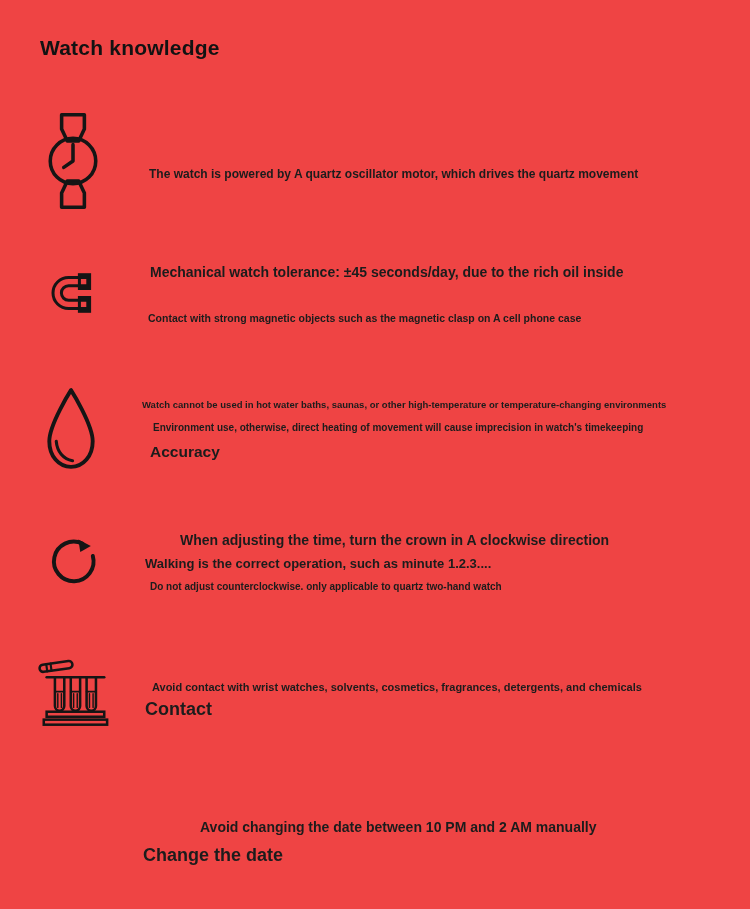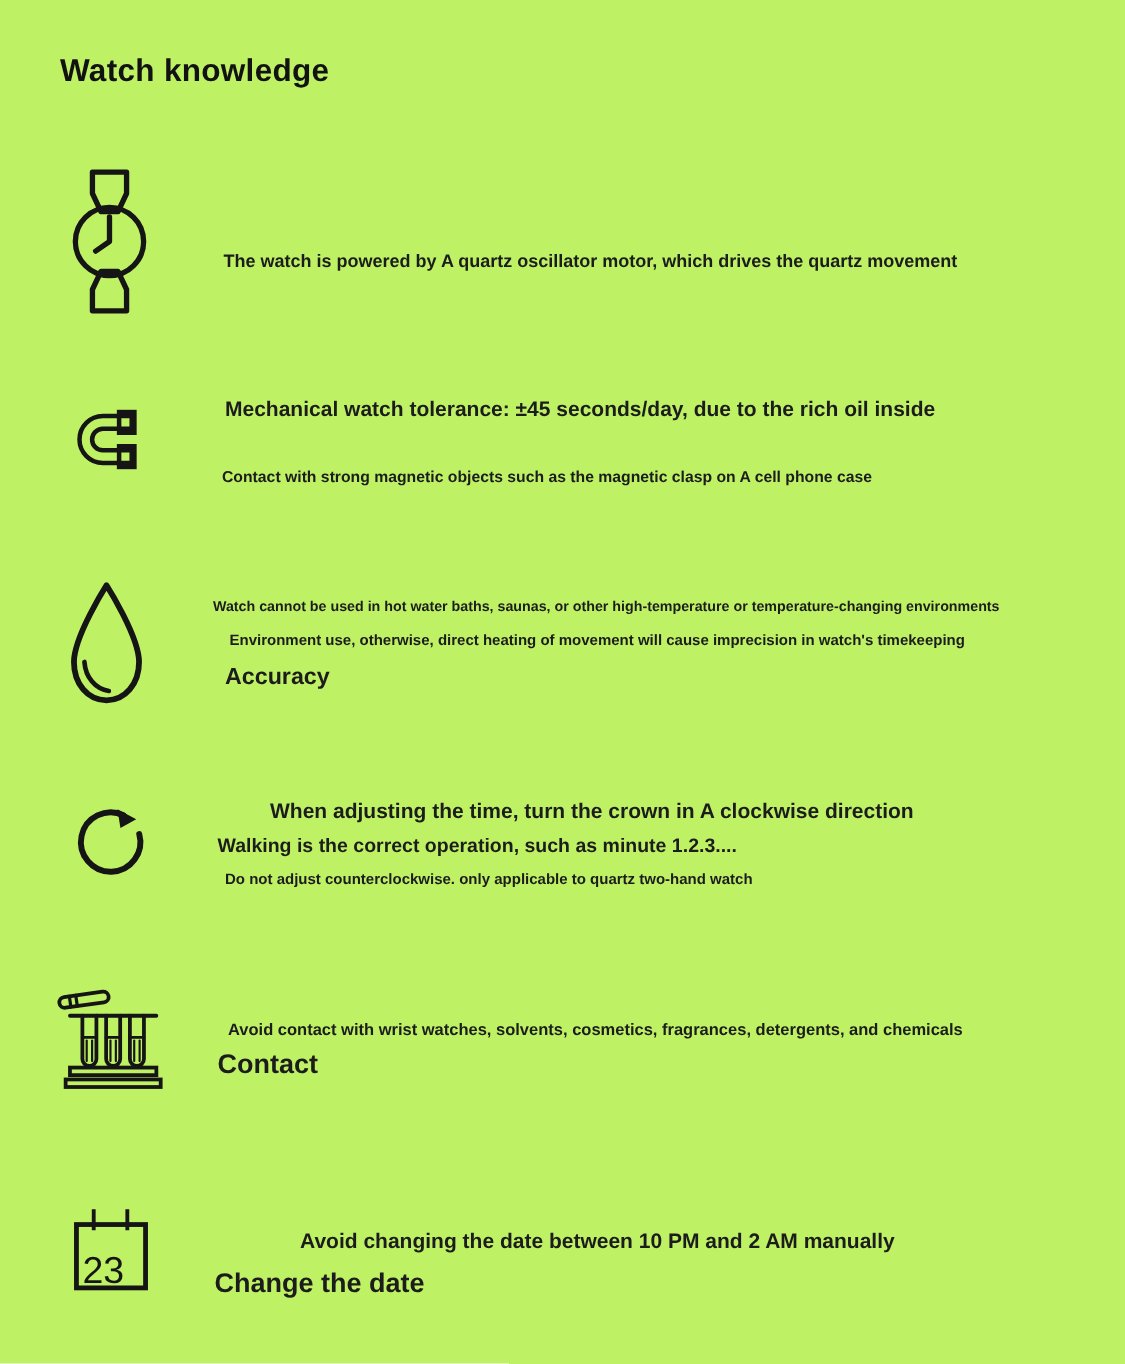--- a/index.html
+++ b/index.html
@@ -1,19 +1,19 @@
 <!DOCTYPE html>
 <html><head>
 <meta charset="utf-8">
 <style>
   html,body{margin:0;padding:0;background:#fff;}
   #page{
     position:relative;
     width:750px;height:909px;
-    background:#bef264;
+    background:#ef4444;
     font-family:"Liberation Sans",sans-serif;
     overflow:hidden;
   }
   .title{
     position:absolute;
     font-size:21px;font-weight:700;color:#121212;letter-spacing:.2px;
     white-space:nowrap;
   }
   .line{
     position:absolute;white-space:nowrap;color:#1c1c1c;font-weight:700;
@@ -99,24 +99,16 @@
       <line class="ink" stroke-width="2" x1="71.5" y1="51" x2="71.5" y2="70"></line>
       <line class="ink" stroke-width="2" x1="76.5" y1="51" x2="76.5" y2="70"></line>
 
       <rect class="ink-sq" stroke-width="3.5" x="12" y="76" width="80" height="7"></rect>
       <rect class="ink-sq" stroke-width="3.5" x="8" y="87" width="88" height="7"></rect>
     </svg>
   </div>
   <div class="line" style="left:152px;top:681px;font-size:11px">Avoid contact with wrist watches, solvents, cosmetics, fragrances, detergents, and chemicals</div>
   <div class="line" style="left:145px;top:699px;font-size:18px">Contact</div>
 
-  <div class="icon-box" style="left:42px;top:791px;width:64px;height:84px">
-    <svg viewBox="0 0 100 100">
-      <rect class="ink-sq" stroke-width="5" x="14" y="24" width="72" height="66"></rect>
-      <line class="ink-sq" stroke-width="4" x1="32" y1="8" x2="32" y2="30"></line>
-      <line class="ink-sq" stroke-width="4" x1="67" y1="8" x2="67" y2="30"></line>
-    </svg>
-    <span class="cal-day">23</span>
-  </div>
   <div class="line" style="left:200px;top:819px;font-size:14px">Avoid changing the date between 10 PM and 2 AM manually</div>
   <div class="line" style="left:143px;top:845px;font-size:18px">Change the date</div>
 
 </div>
 
 </body></html>

